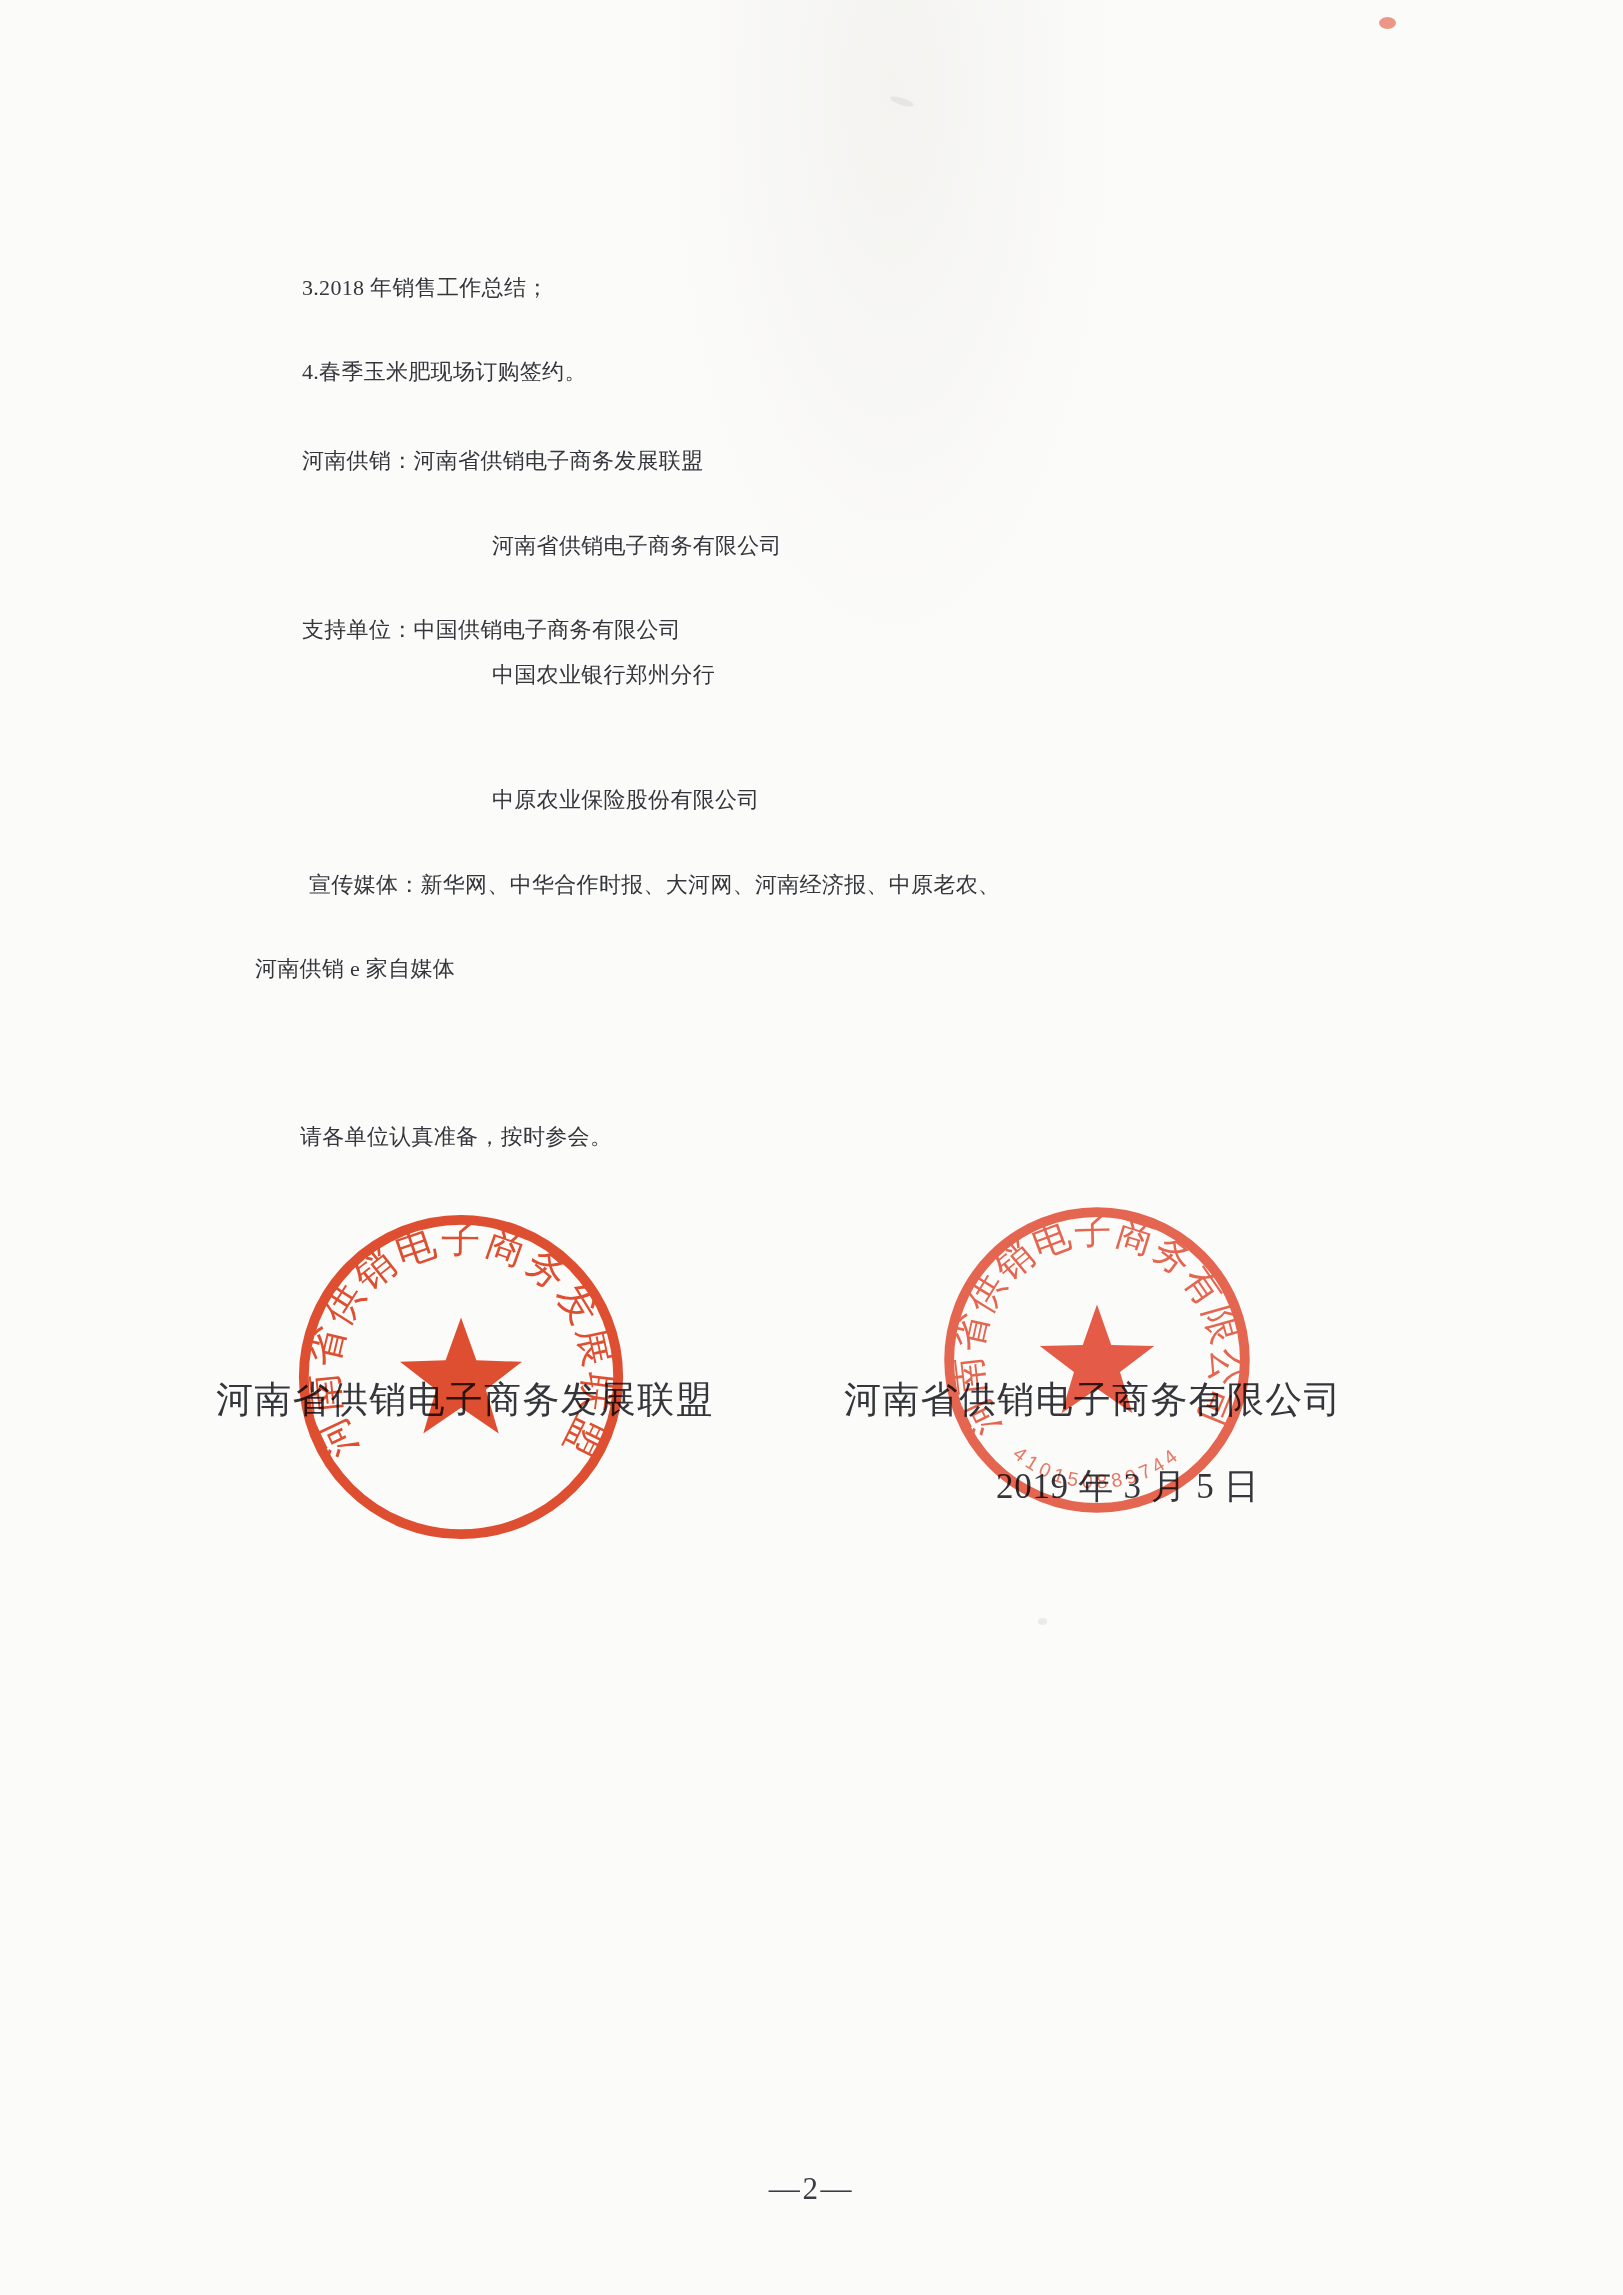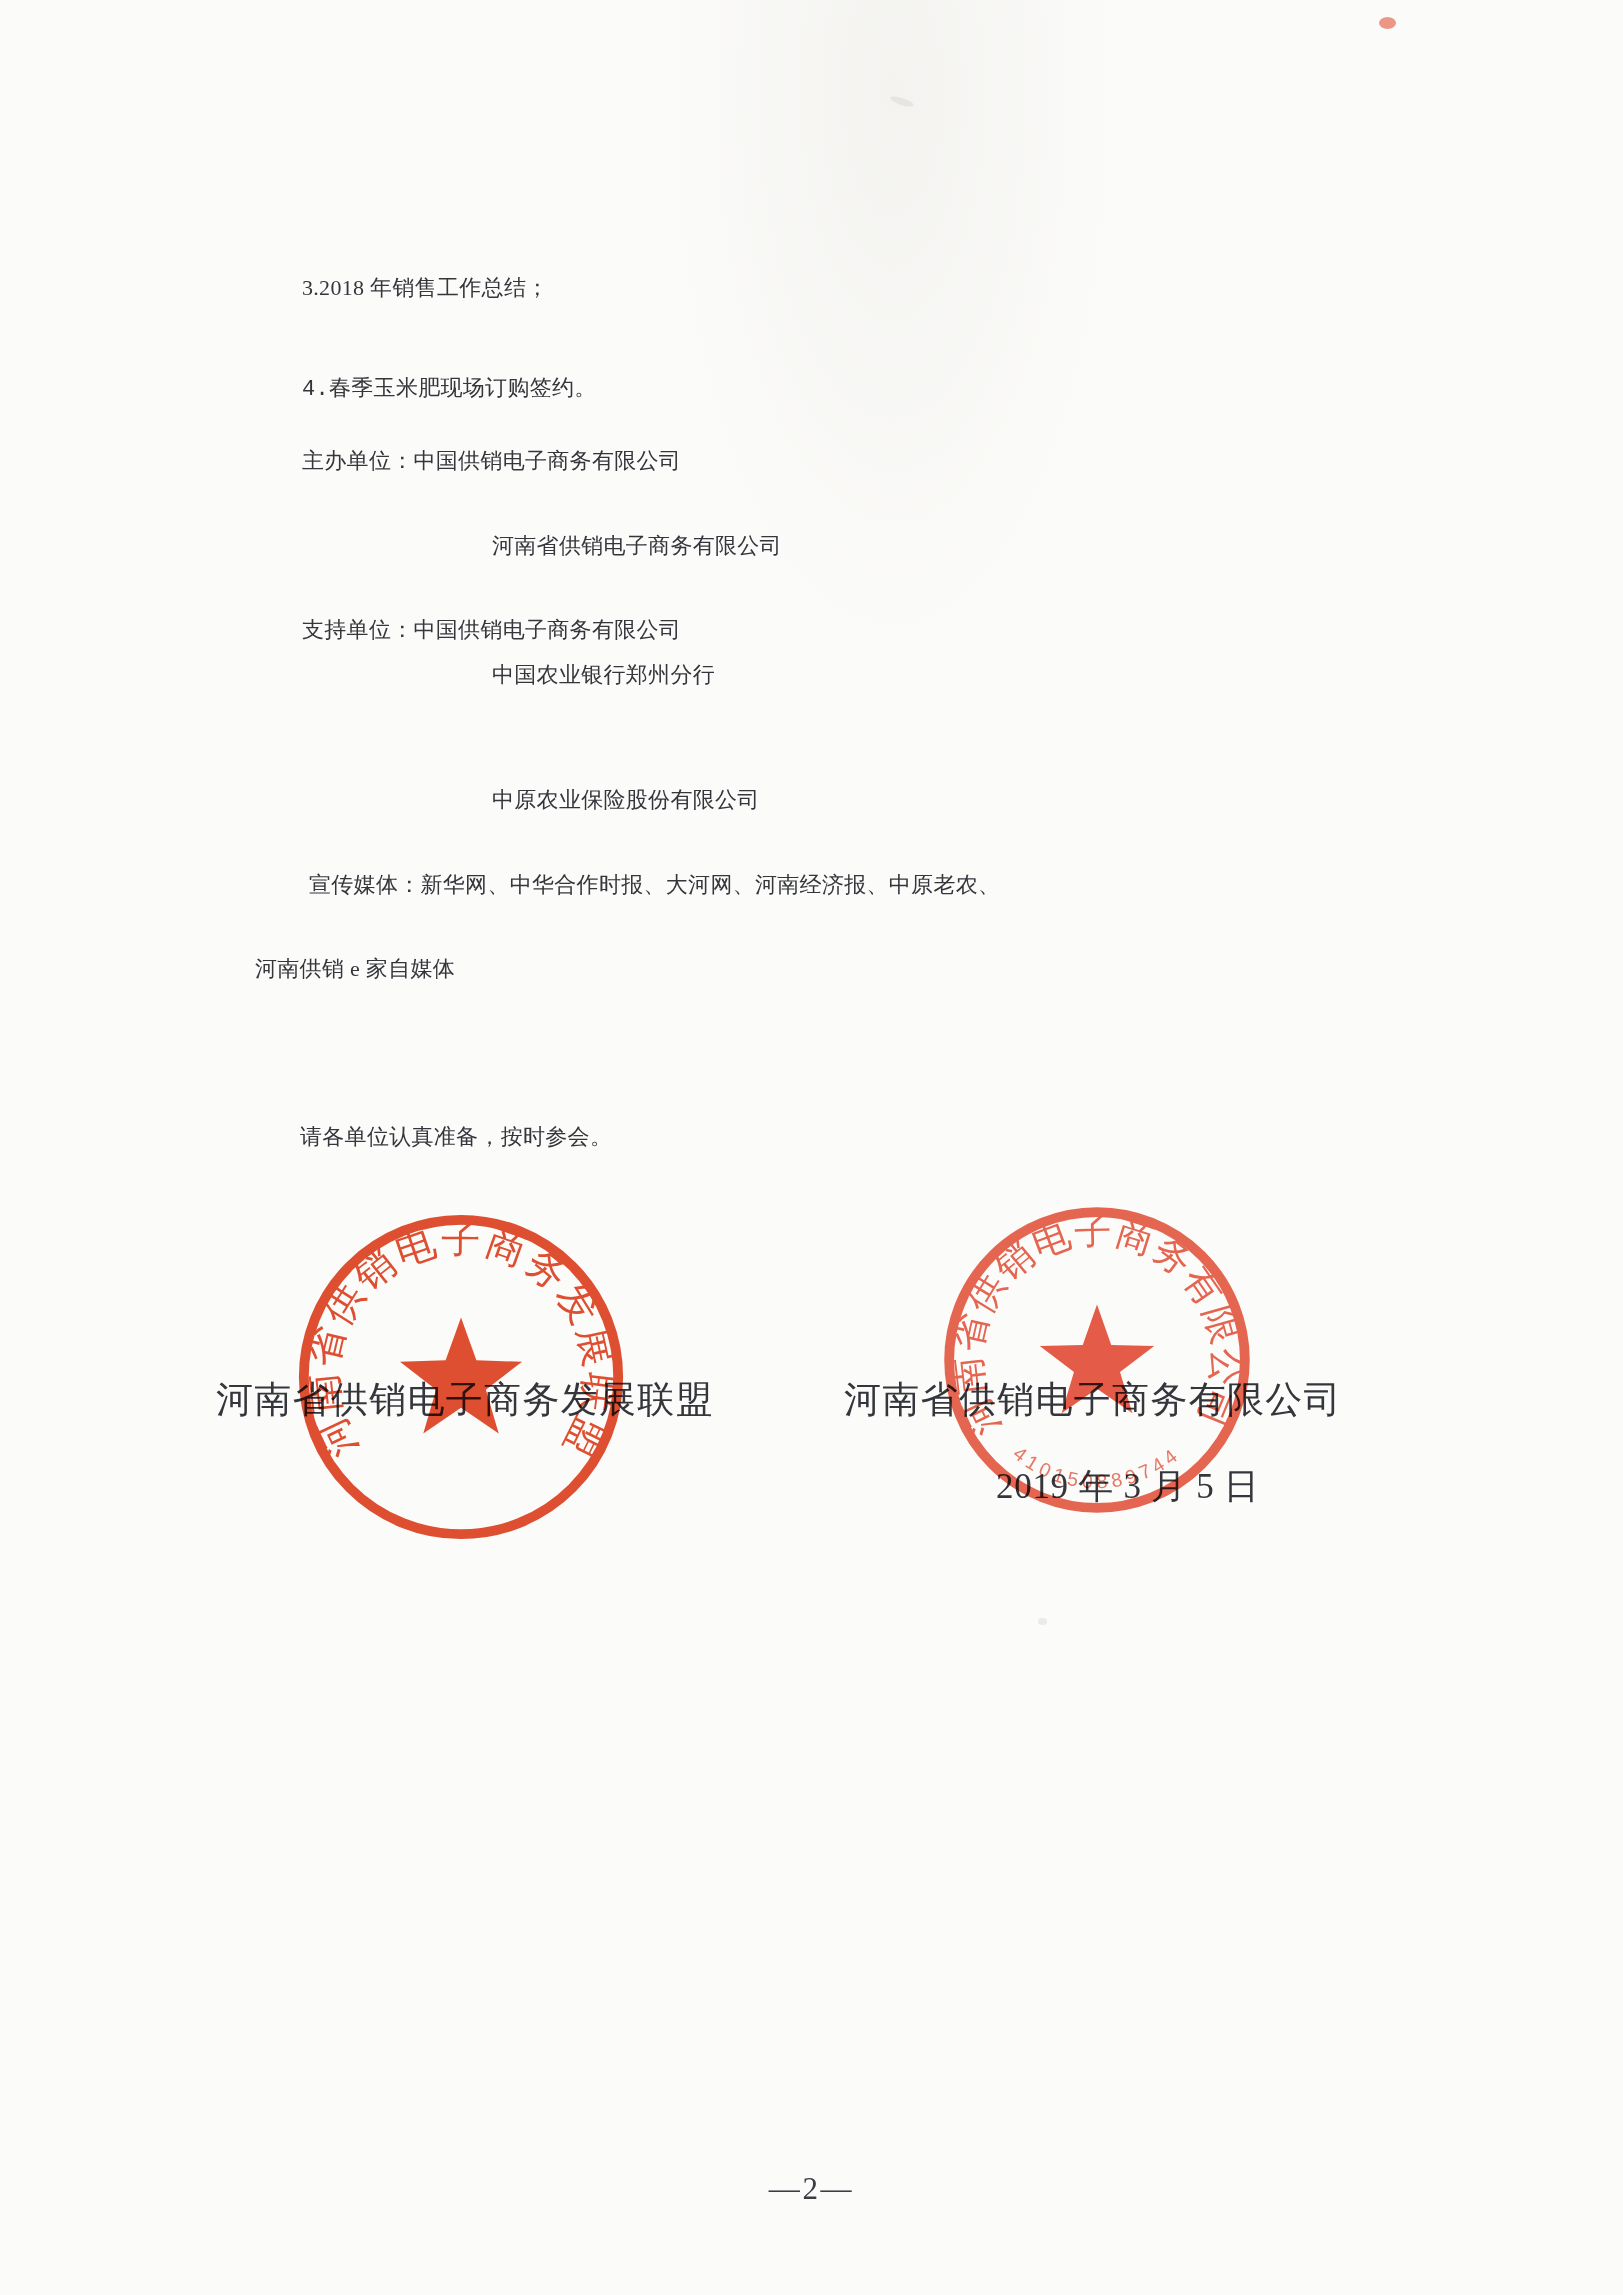--- a/index.html
+++ b/index.html
@@ -37,22 +37,22 @@
   .speck1{left:1379px;top:17px;width:17px;height:11.8px;background:rgba(224,70,40,.55);}
   .speck2{left:890px;top:98px;width:23.6px;height:6.5px;background:rgba(150,150,150,.14);transform:rotate(18deg);}
   .speck3{left:1038px;top:1618px;width:9.2px;height:6.5px;background:rgba(120,120,125,.12);}
 </style>
 </head>
 <body>
 
 <div class="page"></div>
 
 <div class="line" style="left:302px;top:275px;">3.2018 年销售工作总结；</div>
-<div class="line" style="left:302px;top:377px;font-family:Liberation Mono, monospace;">4.春季玉米肥现场订购签约。</div>
-<div class="line" style="left:302px;top:448px;">主办单位：中国供销电子商务有限公司</div>
+<div class="line" style="left:302px;top:359px;">4.春季玉米肥现场订购签约。</div>
+<div class="line" style="left:302px;top:448px;">河南供销：河南省供销电子商务发展联盟</div>
 <div class="line" style="left:492px;top:533px;">河南省供销电子商务有限公司</div>
 <div class="line" style="left:302px;top:617px;text-align:right;">支持单位：中国供销电子商务有限公司</div>
 <div class="line" style="left:492px;top:662px;">中国农业银行郑州分行</div>
 <div class="line" style="left:492px;top:787px;">中原农业保险股份有限公司</div>
 <div class="line" style="left:309px;top:872px;">宣传媒体：新华网、中华合作时报、大河网、河南经济报、中原老农、</div>
 <div class="line" style="left:255px;top:956px;">河南供销 e 家自媒体</div>
 <div class="line" style="left:300px;top:1124px;">请各单位认真准备，按时参会。</div>
 
 <div class="line sig" style="left:216px;top:1379px;">河南省供销电子商务发展联盟</div>
 <div class="line sig" style="left:844px;top:1379px;">河南省供销电子商务有限公司</div>

